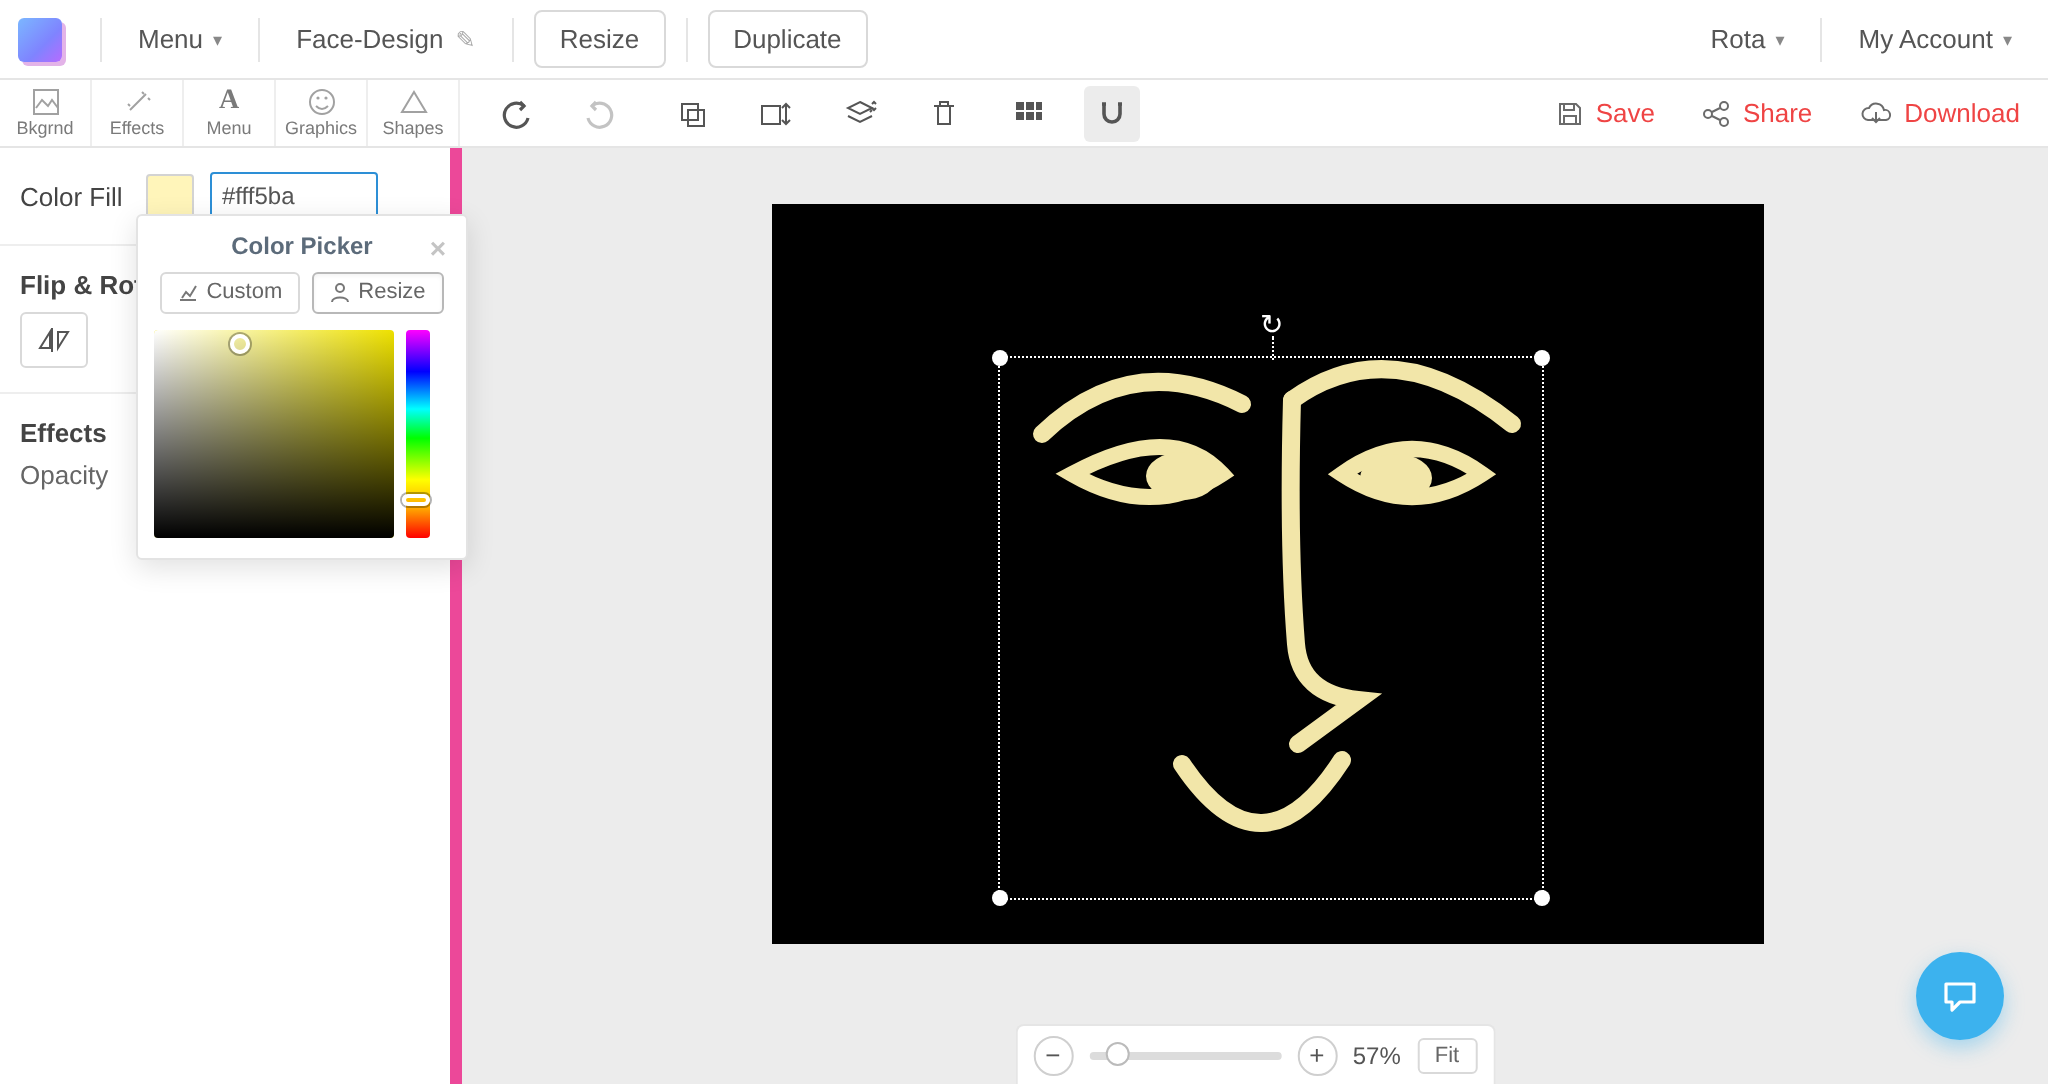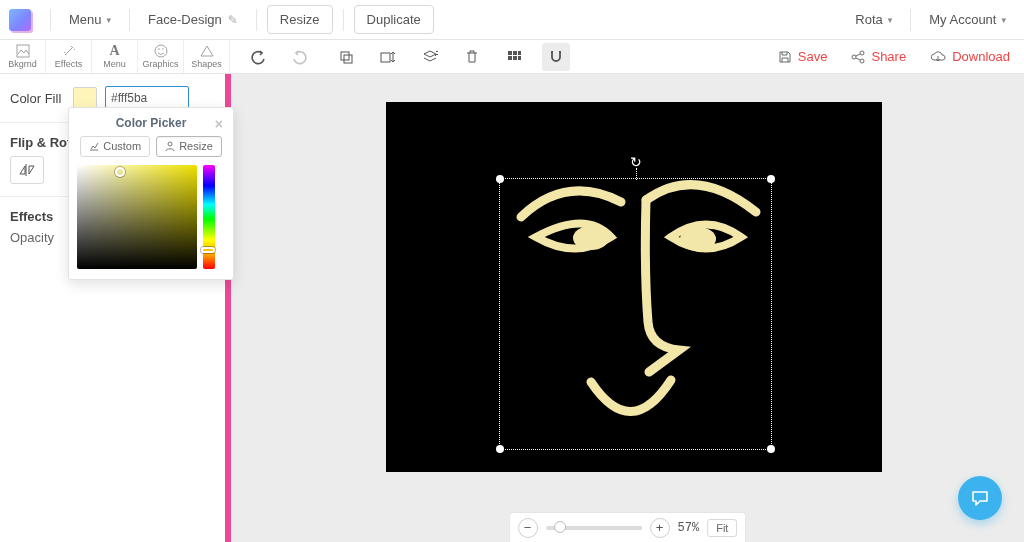--- a/index.html
+++ b/index.html
@@ -62,21 +62,21 @@
   .canvas { position:absolute; left:155px; top:28px; width:496px; height:370px; background:#000; }
   .sel { position:absolute; border:1px dotted #fff; }
   .sel-handle { width:8px;height:8px;border-radius:50%;background:#fff; position:absolute;}
   .rotate { position:absolute; color:#fff; font-size:14px;}
   
   
   .zoombar { position:absolute; left:50%; bottom:0; transform:translateX(-50%); height:30px; background:#fff; border:1px solid #e5e5e5; border-bottom:none; border-radius:4px 4px 0 0; display:flex; align-items:center; padding:0 8px; gap:8px; }
   .slider { width:96px; height:4px; background:#dcdcdc; border-radius:2px; position:relative; }
   .slider .knob { width:12px; height:12px; background:#fff; border:1px solid #bbb; border-radius:50%; position:absolute; left:8px; top:-5px; }
   .circle-btn { width:20px;height:20px; border:1px solid #cfcfcf; border-radius:50%; display:flex; align-items:center; justify-content:center; font-size:13px; color:#555; background:#fff; cursor:pointer;}
-  .zoompct { font-size:12px; color:#555;font-family:Liberation Mono, monospace; }
+  .zoompct { font-size:12px; color:#555; }
   .fitbtn { border:1px solid #d9d9d9; border-radius:3px; padding:2px 8px; font-size:11px; color:#666; cursor:pointer;}
 
   
   .help-bubble { position:absolute; right:22px; bottom:22px; width:44px;height:44px;border-radius:50%; background:#3cb2ee; box-shadow:0 4px 10px rgba(60,178,238,.4); display:flex;align-items:center;justify-content:center; cursor:pointer;}
 </style>
 </head>
 <body>
 <div id="app">
 
 <div class="topbar">

